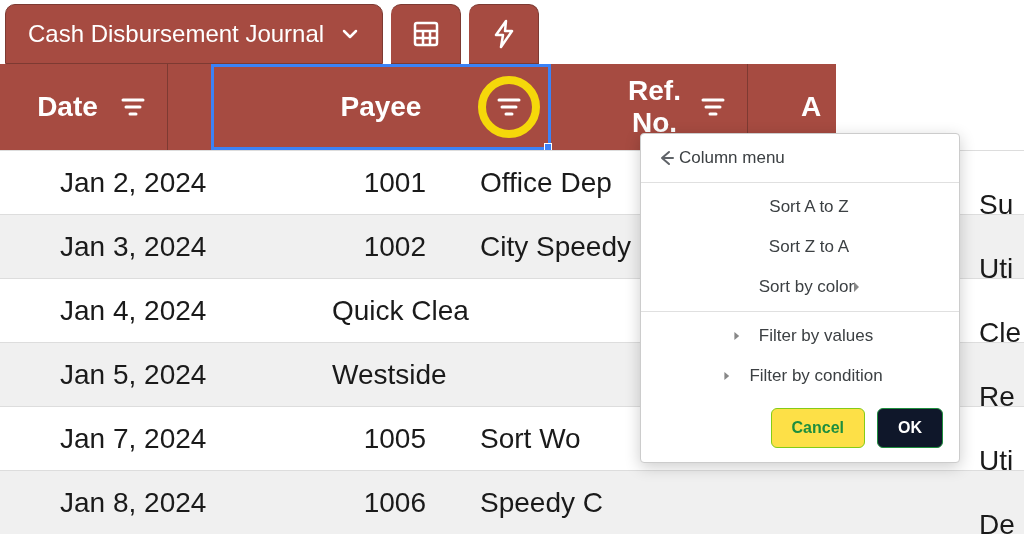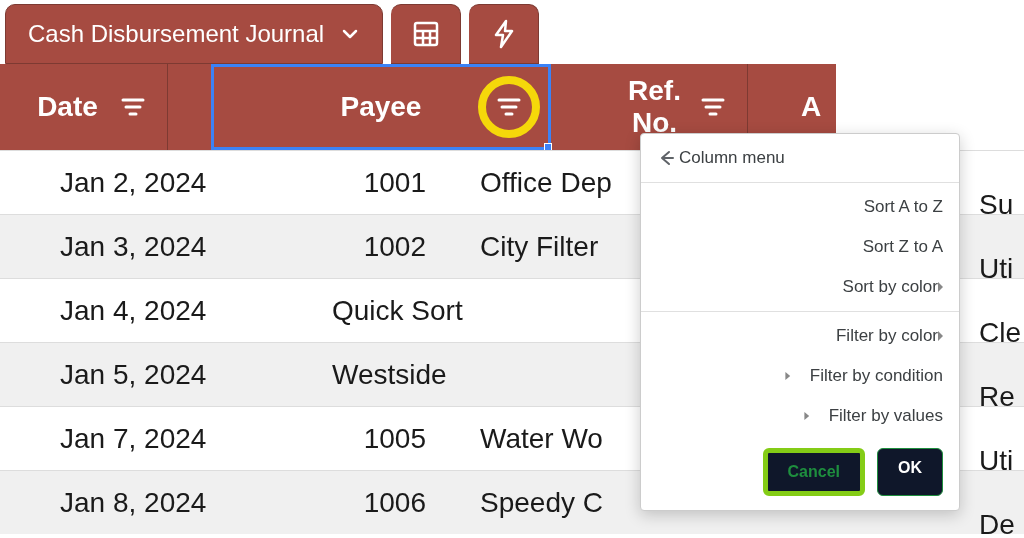--- a/index.html
+++ b/index.html
@@ -138,21 +138,21 @@
     align-items: center;
     padding: 14px 16px 10px 16px;
     gap: 4px;
     font-size: 17px;
     color: #3c4043;
   }
   .menu .sep { border-top: 1px solid #e0e0e0; margin: 4px 0; }
   .menu .item {
     display: flex;
     align-items: center;
-    justify-content: flex-end;
+    justify-content: center;
     padding: 10px 16px 10px 34px;
     cursor: pointer;
   }
   .menu .item .left {
     display: flex;
     align-items: center;
     gap: 8px;
   }
   .menu .tri {
     width: 0; height: 0;
@@ -173,22 +173,22 @@
     padding: 12px 16px 0 16px;
   }
   .menu .btn {
     padding: 10px 20px;
     border-radius: 6px;
     font-size: 16px;
     font-weight: 600;
     cursor: pointer;
   }
   .menu .btn.cancel {
-    background: #0f172a;
-    border: 5px solid #84cc16;
+    background: #fde047;
+    border: 1px solid #84cc16;
     color: #1e8e3e;
   }
   .menu .btn.ok {
     background: #0f172a;
     border: 1px solid #1e8e3e;
     color: #fff;
   }
 
   
   .sel-handle {
@@ -266,40 +266,40 @@
   <div class="row">
     <div class="cell date">Jan 2, 2024</div>
     <div class="cell ref">1001</div>
     <div class="cell payee">Office Dep</div>
     <div class="cell gap"></div>
     <div class="cell next">Su</div>
   </div>
   <div class="row">
     <div class="cell date">Jan 3, 2024</div>
     <div class="cell ref">1002</div>
-    <div class="cell payee">City Filter</div>
+    <div class="cell payee">City Speedy</div>
     <div class="cell gap"></div>
     <div class="cell next">Uti</div>
   </div>
   <div class="row">
     <div class="cell date">Jan 4, 2024</div>
-    <div class="cell payee">Quick Sort</div>
+    <div class="cell payee">Quick Clea</div>
     <div class="cell gap"></div>
     <div class="cell next">Cle</div>
   </div>
   <div class="row">
     <div class="cell date">Jan 5, 2024</div>
     <div class="cell payee">Westside</div>
     <div class="cell gap"></div>
     <div class="cell next">Re</div>
   </div>
   <div class="row">
     <div class="cell date">Jan 7, 2024</div>
     <div class="cell ref">1005</div>
-    <div class="cell payee">Water Wo</div>
+    <div class="cell payee">Sort Wo</div>
     <div class="cell gap"></div>
     <div class="cell next">Uti</div>
   </div>
   <div class="row">
     <div class="cell date">Jan 8, 2024</div>
     <div class="cell ref">1006</div>
     <div class="cell payee">Speedy C</div>
     <div class="cell gap"></div>
     <div class="cell next">De</div>
   </div>
@@ -327,33 +327,27 @@
   </div>
   <div class="item">
     <span class="left">
         <span>Sort by color</span>
       </span>
     <span class="tri rightsm"></span>
   </div>
   <div class="sep"></div>
   <div class="item">
     <span class="left">
-        <span>Filter by color</span>
-      </span>
-    <span class="tri rightsm"></span>
+      <span class="tri right" style="transform:scale(0.8) translateX(-14px)"></span>
+      <span>Filter by values</span>
+    </span>
   </div>
   <div class="item">
     <span class="left">
       <span class="tri right" style="transform:scale(0.8) translateX(-14px)"></span>
       <span>Filter by condition</span>
-    </span>
-  </div>
-  <div class="item">
-    <span class="left">
-      <span class="tri right" style="transform:scale(0.8) translateX(-14px)"></span>
-      <span>Filter by values</span>
     </span>
   </div>
   <div class="btns">
     <div class="btn cancel"><span>Cancel</span></div>
     <div class="btn ok"><span>OK</span></div>
   </div>
 </div>
 
 </body></html>

